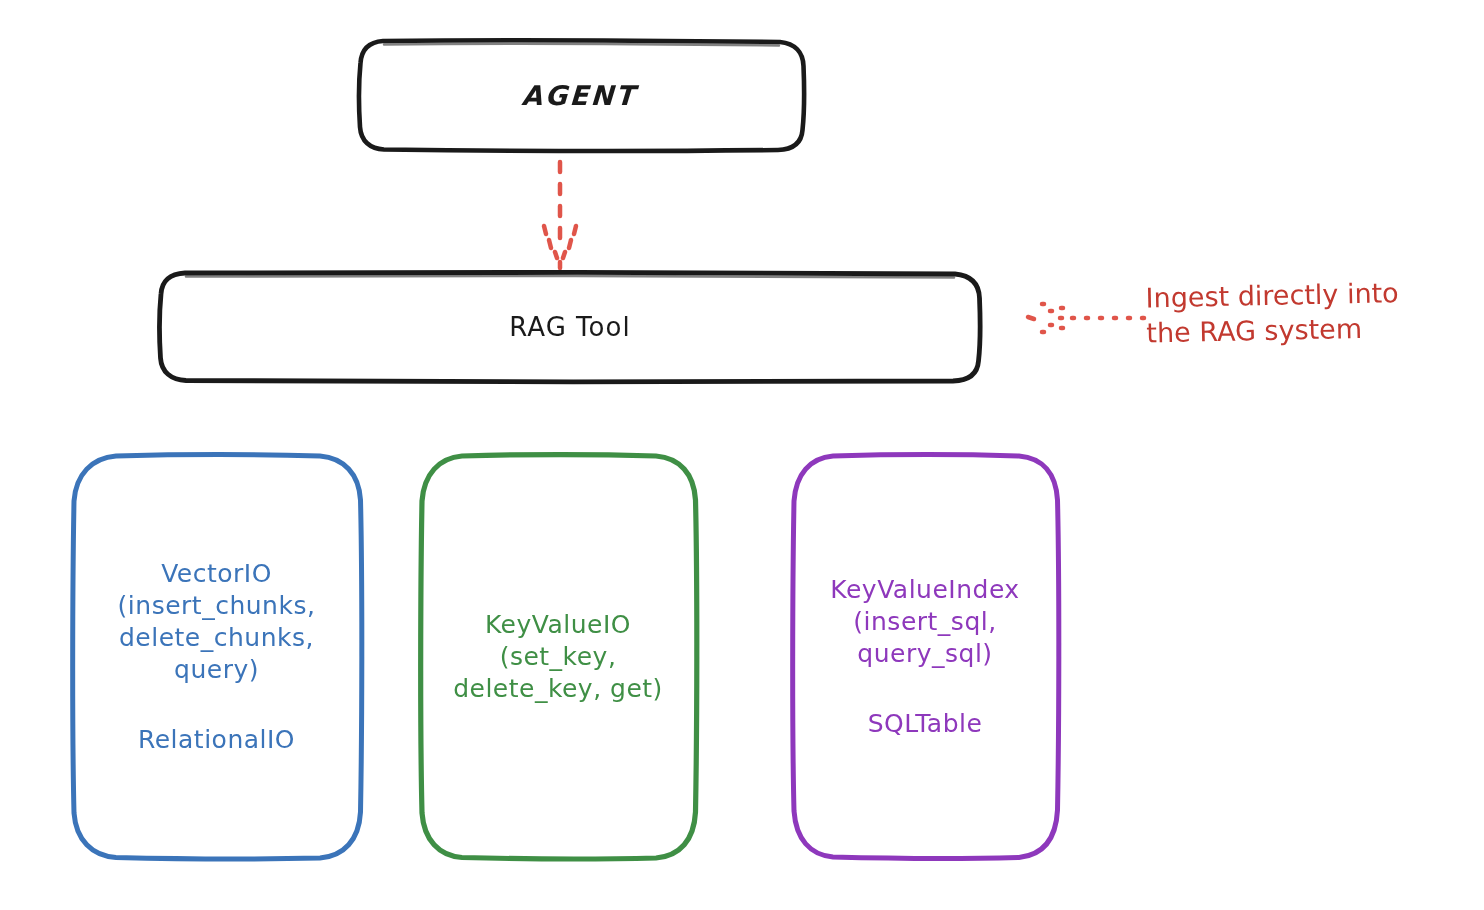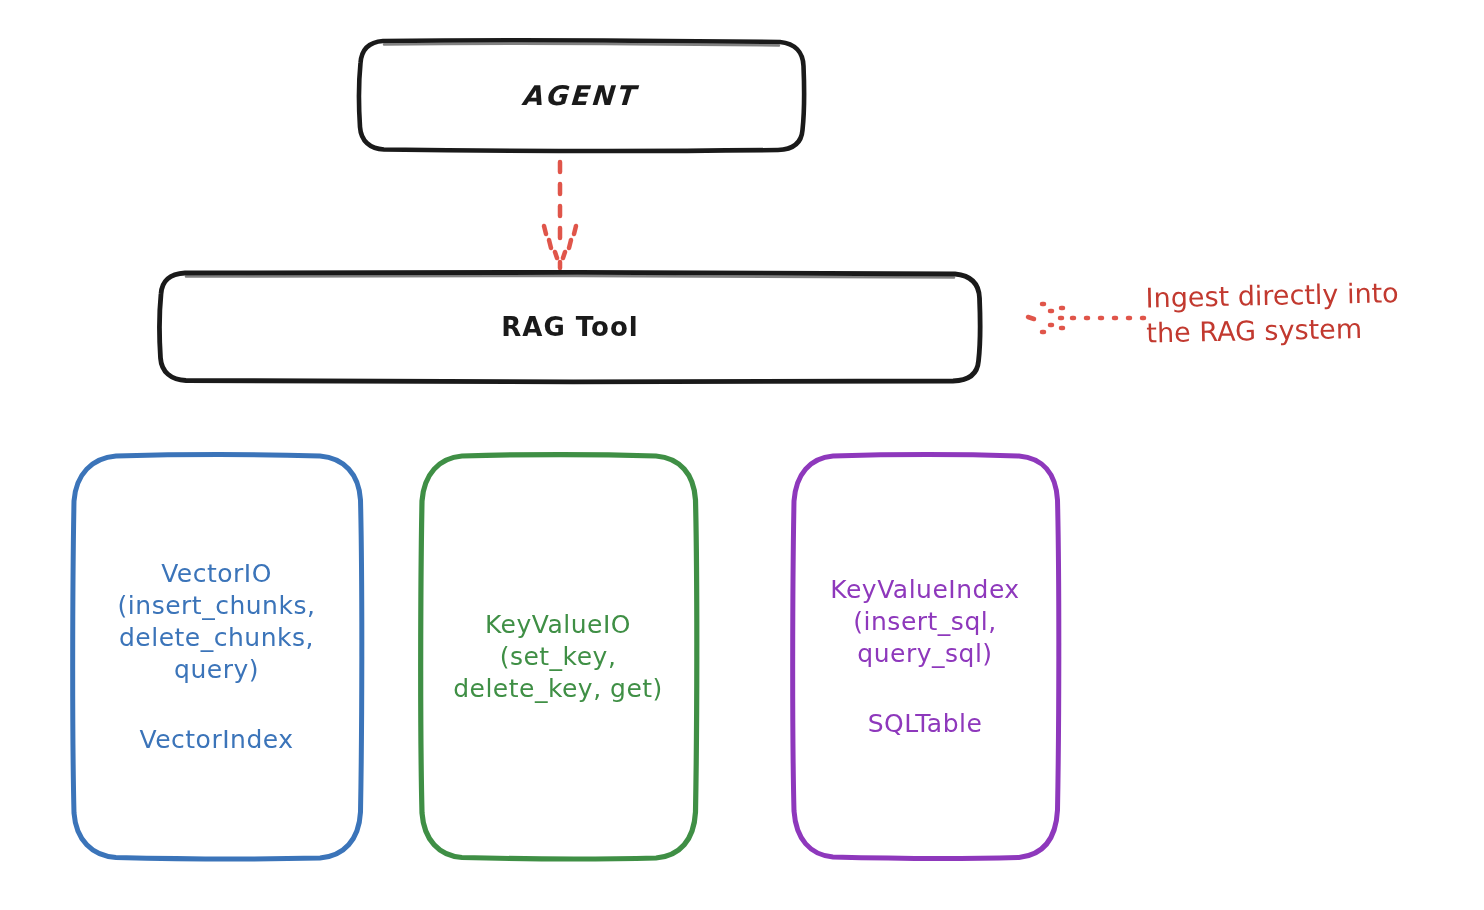--- a/index.html
+++ b/index.html
@@ -54,21 +54,20 @@
     letter-spacing: 2.5px;
     transform: skewX(-6deg);
   }
 
   
   #ragtool-box {
     left: 157px;
     top: 270px;
     width: 826px;
     height: 113px;
-    font-weight: bold;
   }
   #ragtool-box .node-label {
     font-size: 26px;
     color: #1a1a1a;
     letter-spacing: 1px;
   }
 
   
   .store-box {
     top: 452px;
@@ -224,21 +223,21 @@
     <svg class="sketch-frame" viewBox="0 0 297 410" preserveAspectRatio="none">
       <path d="M48,4 C120,2 200,2.5 252,4 C276,6 291,22 292.5,48
                C294.5,130 294,280 292.5,360 C291,388 276,404 252,406
                C190,407.5 110,407 48,405.5 C24,404 8,388 6,361
                C4,280 4.5,130 6,49 C8,22 24,6 48,4 Z" stroke="#3b74b9" stroke-width="5"></path>
     </svg>
     <div class="node-label store-title">VectorIO
 (insert_chunks,
 delete_chunks,
 query)</div>
-    <div class="node-label store-sub">VectorIndex</div>
+    <div class="node-label store-sub">RelationalIO</div>
   </div>
 
   <div class="node store-box" id="keyvalueio-box">
     <svg class="sketch-frame" viewBox="0 0 284 410" preserveAspectRatio="none">
       <path d="M46,4 C115,2 192,2.5 240,4 C264,6 278,22 279.5,48
                C281.5,130 281,280 279.5,360 C278,388 264,404 240,406
                C182,407.5 105,407 46,405.5 C23,404 8,388 6,361
                C4,280 4.5,130 6,49 C8,22 23,6 46,4 Z" stroke="#3f8f45" stroke-width="5.2"></path>
     </svg>
     <div class="node-label store-title">KeyValueIO

